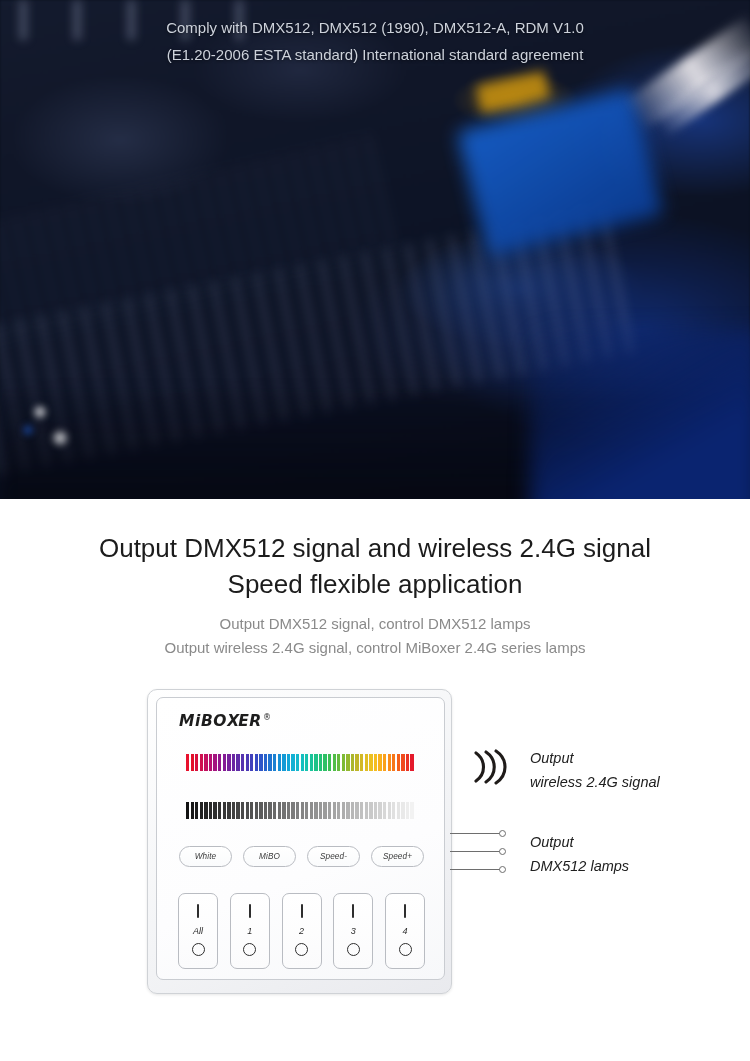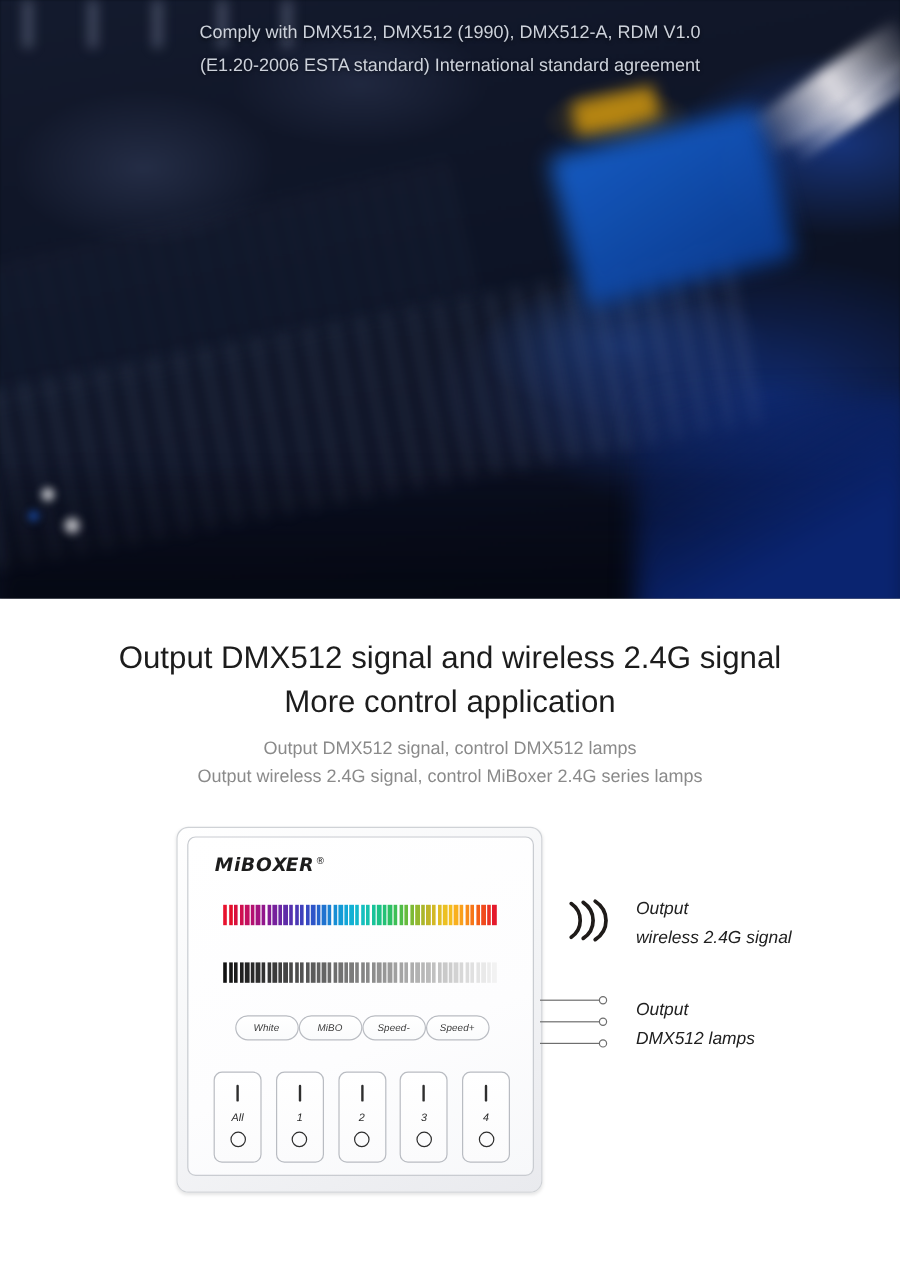--- a/index.html
+++ b/index.html
@@ -247,21 +247,21 @@
   .strip-white {
     left: 29px; top: 104px; width: 229px;
   }
   .seg { position: absolute; top: 0; height: 17px; }
 
   .fn-row {
     position: absolute;
     left: 22px; top: 148px;
     width: 245px;
     display: flex;
-    justify-content: center;
+    justify-content: space-between;
   }
   .fn-btn {
     width: 53px; height: 21px;
     border: 1px solid #b9bcc2;
     border-radius: 11px;
     background: linear-gradient(180deg, #ffffff, #fafbfc);
     font-size: 8.2px;
     color: #3b3b3b;
     display: flex;
     align-items: center;
@@ -358,21 +358,21 @@
       <p class="hero-sub">
         <span>Comply with DMX512, DMX512 (1990), DMX512-A, RDM V1.0</span><br>
         <span>(E1.20-2006 ESTA standard) International standard agreement</span>
       </p>
     </div>
   </section>
 
   <section class="sec2">
     <h2 class="sec2-h1">
       <span>Output DMX512 signal and wireless 2.4G signal</span><br>
-      <span>More control application</span>
+      <span>Speed flexible application</span>
     </h2>
     <p class="sec2-sub">
       <span>Output DMX512 signal, control DMX512 lamps</span><br>
       <span>Output wireless 2.4G signal, control MiBoxer 2.4G series lamps</span>
     </p>
 
     <div class="diagram">
 
       <div class="panel-outer">
         <div class="panel-inner">

